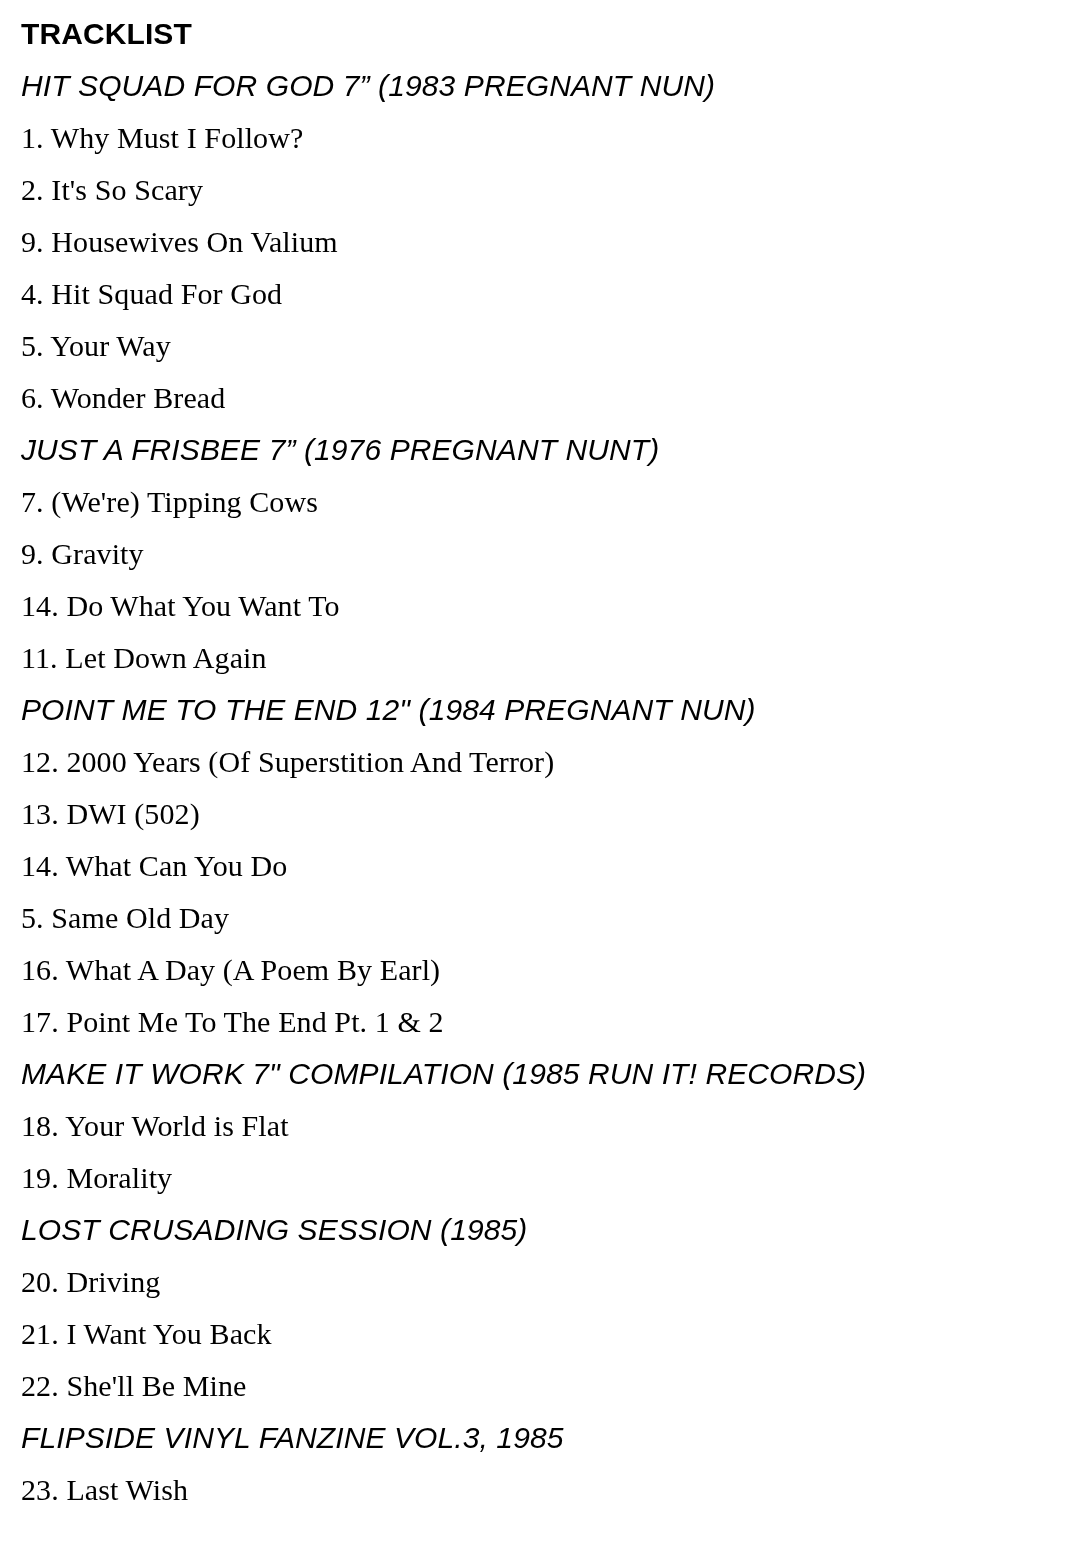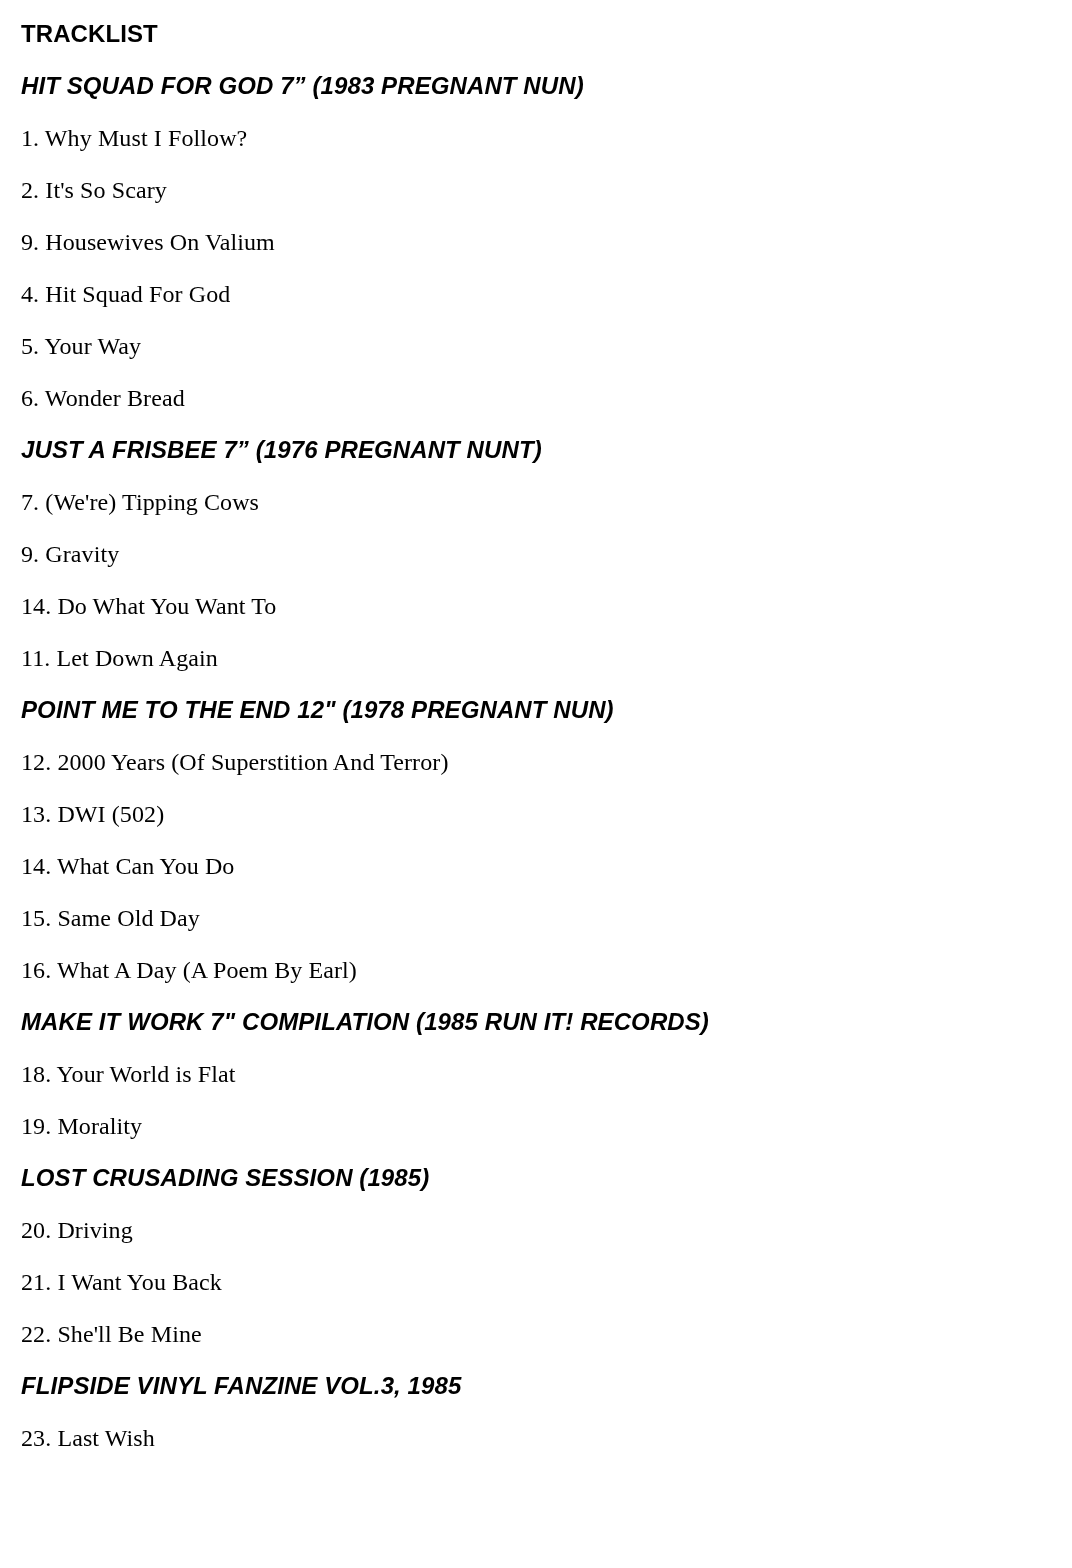--- a/index.html
+++ b/index.html
@@ -15,31 +15,31 @@
   .doc {
     box-sizing: border-box;
     width: 1072px;
     padding: 8px 16px 0 21px;
     font-family: "Liberation Sans", "DejaVu Sans", sans-serif;
     color: #000000;
   }
   .line {
     height: 52px;
     line-height: 52px;
-    font-size: 24px;
+    font-size: 30px;
     white-space: nowrap;
     letter-spacing: 0.1px;
   }
   .line.title {
     font-weight: bold;
     font-style: normal;
   }
   .line.header {
     font-style: italic;
-    font-weight: bold;
+    font-weight: normal;
   }
   .line.track {
     font-style: normal;
     font-weight: normal;
     font-family: Liberation Serif, serif;
   }
 </style>
 </head>
 <body>
 
@@ -51,26 +51,27 @@
       <div class="line track">2. It's So Scary</div>
       <div class="line track">9. Housewives On Valium</div>
       <div class="line track">4. Hit Squad For God</div>
       <div class="line track">5. Your Way</div>
       <div class="line track">6. Wonder Bread</div>
       <div class="line header">JUST A FRISBEE 7” (1976 PREGNANT NUNT)</div>
       <div class="line track">7. (We're) Tipping Cows</div>
       <div class="line track">9. Gravity</div>
       <div class="line track">14. Do What You Want To</div>
       <div class="line track">11. Let Down Again</div>
-      <div class="line header">POINT ME TO THE END 12" (1978 PREGNANT NUN)</div>
+      <div class="line header">POINT ME TO THE END 12" (1984 PREGNANT NUN)</div>
       <div class="line track">12. 2000 Years (Of Superstition And Terror)</div>
       <div class="line track">13. DWI (502)</div>
       <div class="line track">14. What Can You Do</div>
-      <div class="line track">15. Same Old Day</div>
+      <div class="line track">5. Same Old Day</div>
       <div class="line track">16. What A Day (A Poem By Earl)</div>
+      <div class="line track">17. Point Me To The End Pt. 1 &amp; 2</div>
       <div class="line header">MAKE IT WORK 7" COMPILATION (1985 RUN IT! RECORDS)</div>
       <div class="line track">18. Your World is Flat</div>
       <div class="line track">19. Morality</div>
       <div class="line header">LOST CRUSADING SESSION (1985)</div>
       <div class="line track">20. Driving</div>
       <div class="line track">21. I Want You Back</div>
       <div class="line track">22. She'll Be Mine</div>
       <div class="line header">FLIPSIDE VINYL FANZINE VOL.3, 1985</div>
       <div class="line track">23. Last Wish</div>
     </div>

